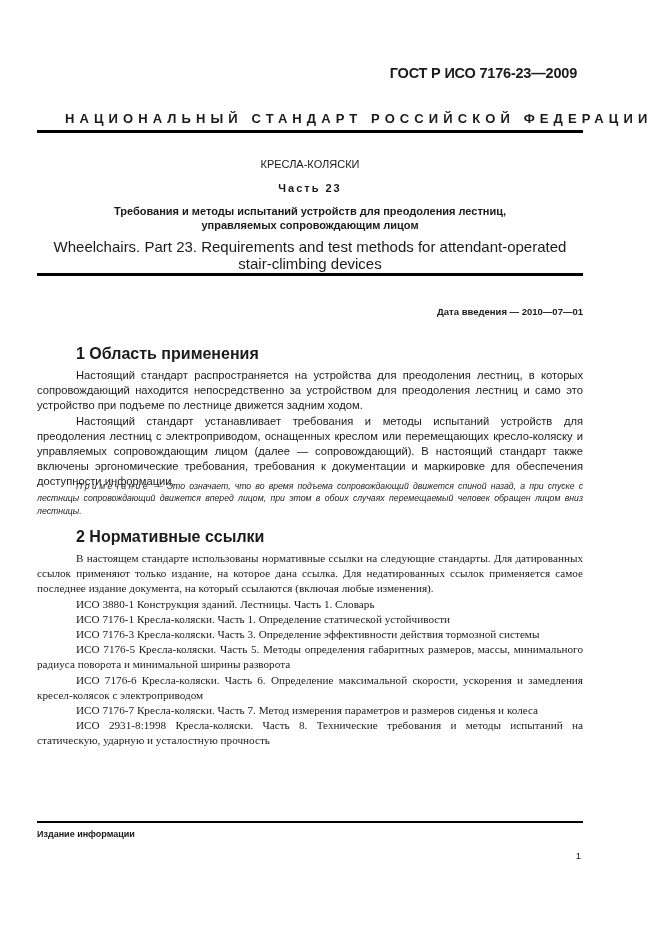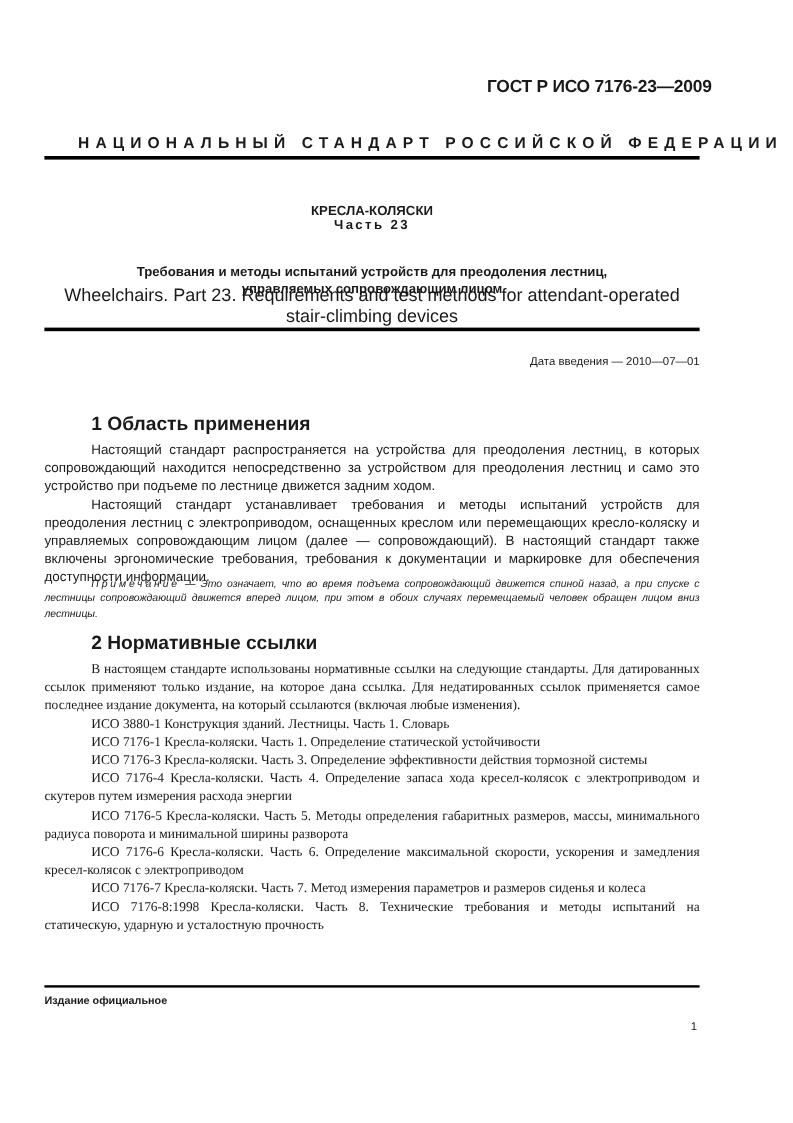--- a/index.html
+++ b/index.html
@@ -1,26 +1,26 @@
 <!DOCTYPE html>
 <html><head>
 <meta charset="utf-8">
 <style>
   html, body { margin: 0; padding: 0; background: #ffffff; }
   body { width: 661px; height: 936px; position: relative; overflow: hidden; color: #1a1a1a; font-family: "Liberation Sans", sans-serif; }
   .abs { position: absolute; }
-  .code { right: 68px; top: 65px; font-size: 14.5px; font-weight: bold; letter-spacing: -0.2px; }
+  .code { right: 84px; top: 65px; font-size: 14.5px; font-weight: bold; letter-spacing: -0.2px; }
   .national { left: 37px; right: 78px; top: 111px; font-size: 13px; font-weight: bold; letter-spacing: 5.1px; white-space: nowrap; margin-left: 28px; }
   .rule-thick { left: 37px; width: 546px; height: 3px; background: #000; }
   .center-block { left: 37px; width: 546px; text-align: center; }
-  .t1 { top: 170px; font-size: 11px; font-weight: bold; }
+  .t1 { top: 158px; font-size: 11px; font-weight: normal; }
   .t2 { top: 182px; font-size: 11px; font-weight: bold; letter-spacing: 2px; }
-  .t3 { top: 205px; font-size: 11px; font-weight: bold; line-height: 13.5px; margin-top: 16px; }
+  .t3 { top: 205px; font-size: 11px; font-weight: bold; line-height: 13.5px; }
   .t4 { top: 238px; font-size: 15px; }
-  .date { right: 78px; top: 296px; font-size: 9.5px; font-weight: normal; }
+  .date { right: 78px; top: 306px; font-size: 9.5px; font-weight: bold; }
   .h { left: 76px; font-size: 16px; font-weight: bold; }
   .body { left: 37px; width: 546px; font-size: 11.2px; line-height: 15.2px; text-align: justify; }
   .body p { margin: 0; text-indent: 39px; }
   .note { left: 37px; width: 546px; font-size: 8.7px; line-height: 12.4px; text-align: justify; }
   .note p { margin: 0; text-indent: 39px; font-style: italic; }
   .spaced { letter-spacing: 2.4px; }
   .footer-label { left: 37px; top: 829px; font-size: 9px; font-weight: bold; }
   .page-num { right: 80px; top: 850px; font-size: 9.5px; }
 </style>
 </head>
@@ -49,22 +49,21 @@
 <div class="abs note" style="top:480px;">
   <p><span class="spaced">Примечание</span><span> — Это означает, что во время подъема сопровождающий движется спиной назад, а при спуске с лестницы сопровождающий движется вперед лицом, при этом в обоих случаях перемещаемый человек обращен лицом вниз лестницы.</span></p>
 </div>
 
 <div class="abs h" style="top:528px;">2  Нормативные ссылки</div>
 <div class="abs body" style="top:551px;font-family:Liberation Serif, serif;">
   <p>В настоящем стандарте использованы нормативные ссылки на следующие стандарты. Для датированных ссылок применяют только издание, на которое дана ссылка. Для недатированных ссылок применяется самое последнее издание документа, на который ссылаются (включая любые изменения).</p>
   <p>ИСО 3880-1  Конструкция зданий. Лестницы. Часть 1.  Словарь</p>
   <p>ИСО 7176-1  Кресла-коляски. Часть 1.  Определение статической устойчивости</p>
   <p>ИСО 7176-3  Кресла-коляски. Часть 3.  Определение эффективности действия тормозной системы</p>
-  <p>ИСО 7176-4  Кресла-коляски. Часть 4.  Определение запаса хода кресел-колясок с электроприводом и скутеров путем измерения расхода энергии</p>
   <p>ИСО 7176-5  Кресла-коляски. Часть 5.  Методы определения габаритных размеров, массы, минимального радиуса поворота и минимальной ширины разворота</p>
   <p>ИСО 7176-6  Кресла-коляски. Часть 6.  Определение максимальной скорости, ускорения и замедления кресел-колясок с электроприводом</p>
   <p>ИСО 7176-7  Кресла-коляски. Часть 7.  Метод измерения параметров и размеров сиденья и колеса</p>
-  <p>ИСО 7176-8:1998  Кресла-коляски. Часть 8.  Технические требования и методы испытаний на статическую, ударную и усталостную прочность</p>
+  <p>ИСО 2931-8:1998  Кресла-коляски. Часть 8.  Технические требования и методы испытаний на статическую, ударную и усталостную прочность</p>
 </div>
 
 <div class="abs rule-thick" style="top:821px;height:2px;"></div>
-<div class="abs footer-label">Издание официальное</div>
+<div class="abs footer-label">Издание информации</div>
 <div class="abs page-num">1</div>
 
 </body></html>

